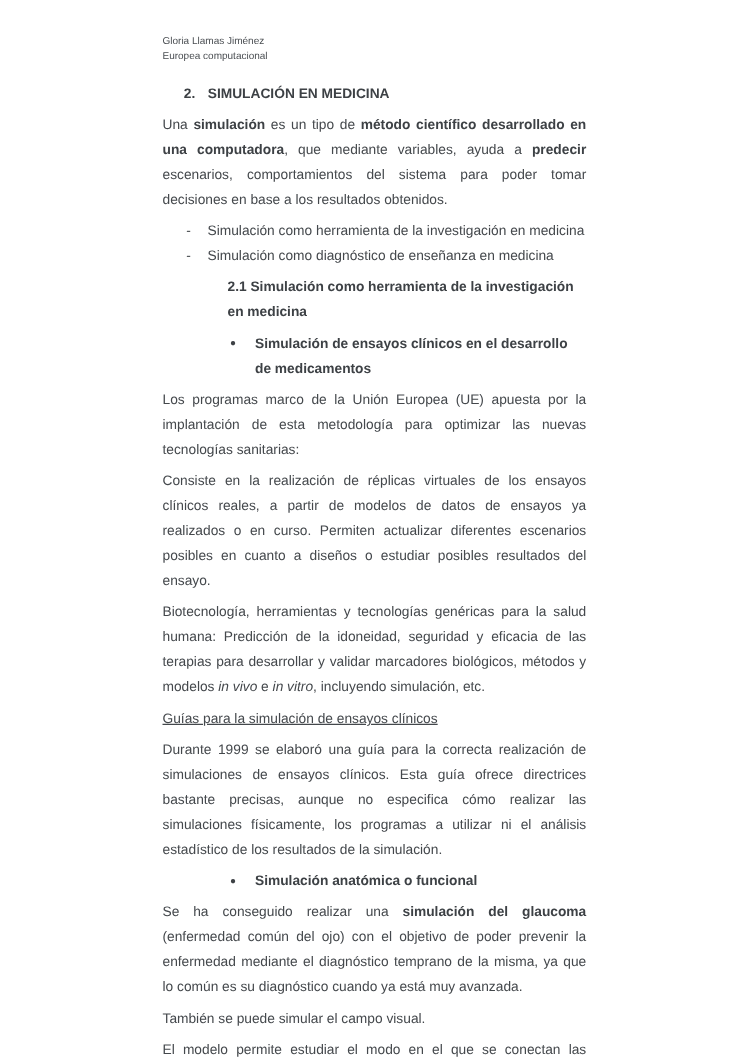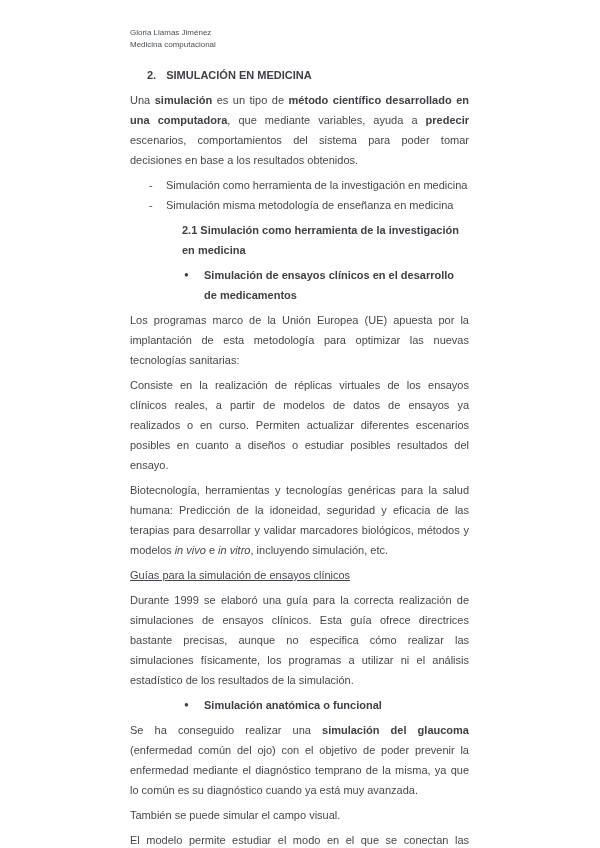--- a/index.html
+++ b/index.html
@@ -69,35 +69,35 @@
   strong { font-weight: bold; color: #3d4145; }
   em { }
 </style>
 </head>
 <body>
 
 <div class="page">
 
   <div class="doc-header">
     <div>Gloria Llamas Jiménez</div>
-    <div>Medicina computacional</div>
+    <div>Europea computacional</div>
   </div>
 
   <h1 class="sec"><span class="sec-num">2.</span><span>SIMULACIÓN EN MEDICINA</span></h1>
 
   <p><span>Una </span><strong>simulación</strong><span> es un tipo de </span><strong>método científico desarrollado en una computadora</strong><span>, que mediante variables, ayuda a </span><strong>predecir</strong><span> escenarios, comportamientos del sistema para poder tomar decisiones en base a los resultados obtenidos.</span></p>
 
   <div class="dash-list">
     <div class="dash-item">
       <span class="dash">-</span>
       <span>Simulación como herramienta de la investigación en medicina</span>
     </div>
     <div class="dash-item">
       <span class="dash">-</span>
-      <span>Simulación misma metodología de enseñanza en medicina</span>
+      <span>Simulación como diagnóstico de enseñanza en medicina</span>
     </div>
   </div>
 
   <h2 class="subsec"><span>2.1</span> <span>Simulación como herramienta de la investigación en medicina</span></h2>
 
   <div class="bullet-line">
     <span class="bullet">●</span>
     <span>Simulación de ensayos clínicos en el desarrollo de medicamentos</span>
   </div>
 

